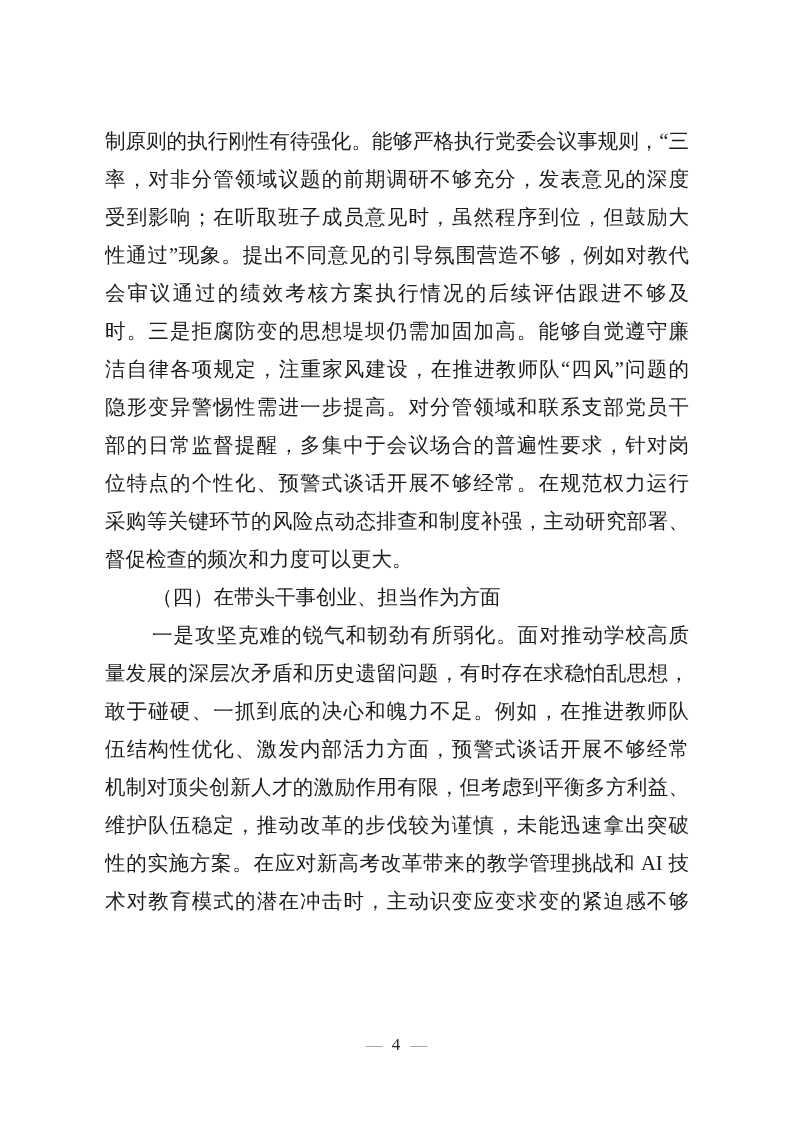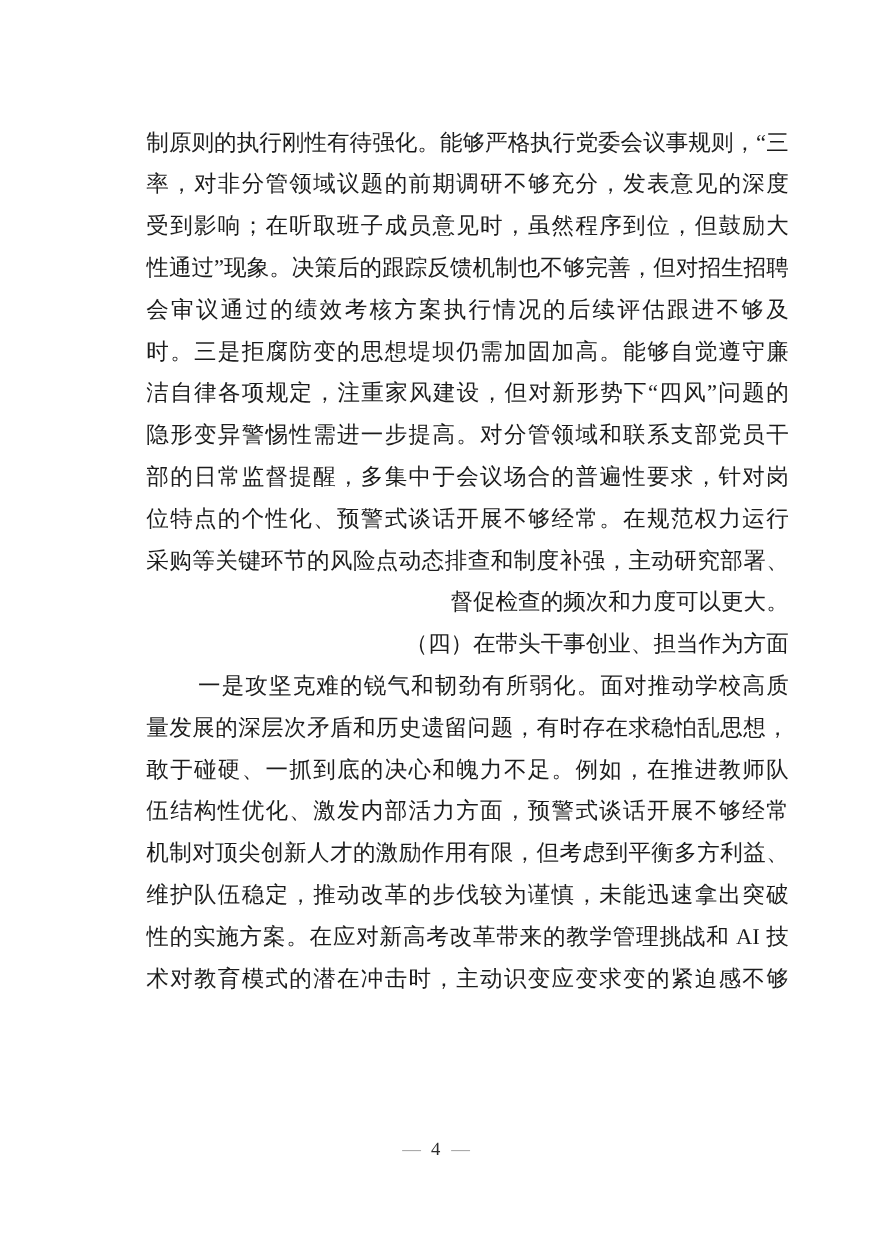--- a/index.html
+++ b/index.html
@@ -12,32 +12,31 @@
   .page{
     position:relative;
     width:793px;height:1122px;
     background:var(--paper);
     overflow:hidden;
     font-family:"Liberation Serif","DejaVu Serif",serif;
     color:var(--text);
   }
   .text-block{
     position:absolute;
-    left:105px;top:111px;
+    left:105px;top:122px;
     width:584px;
-    margin-left:28px;
   }
   .paragraph{margin:0;padding:0;}
   .line{
     height:38px;
     line-height:38px;
     font-size:20.5px;
     white-space:nowrap;
     overflow:hidden;
-    text-align:right;
+    text-align:left;
   }
   .line.fill{
     white-space:normal;
     text-align:justify;
     text-align-last:justify;
     text-justify:inter-character;
   }
   .line.indent{
     padding-left:47px;
   }
@@ -63,24 +62,24 @@
 </style>
 </head>
 <body>
 
 <div class="page">
   <div class="text-block">
       <div class="paragraph">
         <div class="line fill"><span>制原则的执行刚性有待强化。能够严格执行党委会议事规则，“三</span></div>
         <div class="line fill"><span>率，对非分管领域议题的前期调研不够充分，发表意见的深度</span></div>
         <div class="line fill"><span>受到影响；在听取班子成员意见时，虽然程序到位，但鼓励大</span></div>
-        <div class="line fill"><span>性通过”现象。决策后的跟踪反馈机制也不够完善，但对招生招聘</span></div>
+        <div class="line fill"><span>性通过”现象。提出不同意见的引导氛围营造不够，例如对教代</span></div>
         <div class="line fill"><span>会审议通过的绩效考核方案执行情况的后续评估跟进不够及</span></div>
         <div class="line fill"><span>时。</span><span class="bold">三是</span><span>拒腐防变的思想堤坝仍需加固加高。能够自觉遵守廉</span></div>
-        <div class="line fill"><span>洁自律各项规定，注重家风建设，但对新形势下“四风”问题的</span></div>
+        <div class="line fill"><span>洁自律各项规定，注重家风建设，在推进教师队“四风”问题的</span></div>
         <div class="line fill"><span>隐形变异警惕性需进一步提高。对分管领域和联系支部党员干</span></div>
         <div class="line fill"><span>部的日常监督提醒，多集中于会议场合的普遍性要求，针对岗</span></div>
         <div class="line fill"><span>位特点的个性化、预警式谈话开展不够经常。在规范权力运行</span></div>
         <div class="line fill"><span>采购等关键环节的风险点动态排查和制度补强，主动研究部署、</span></div>
         <div class="line"><span>督促检查的频次和力度可以更大。</span></div>
       </div>
       <div class="paragraph heading">
         <div class="line indent"><span class="bold">（四）在带头干事创业、担当作为方面</span></div>
       </div>
       <div class="paragraph">

